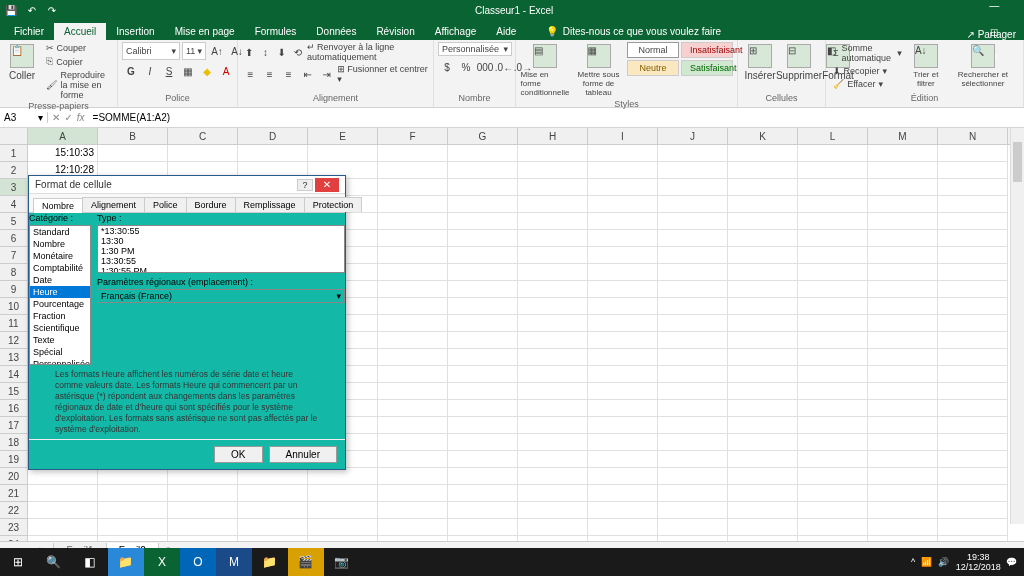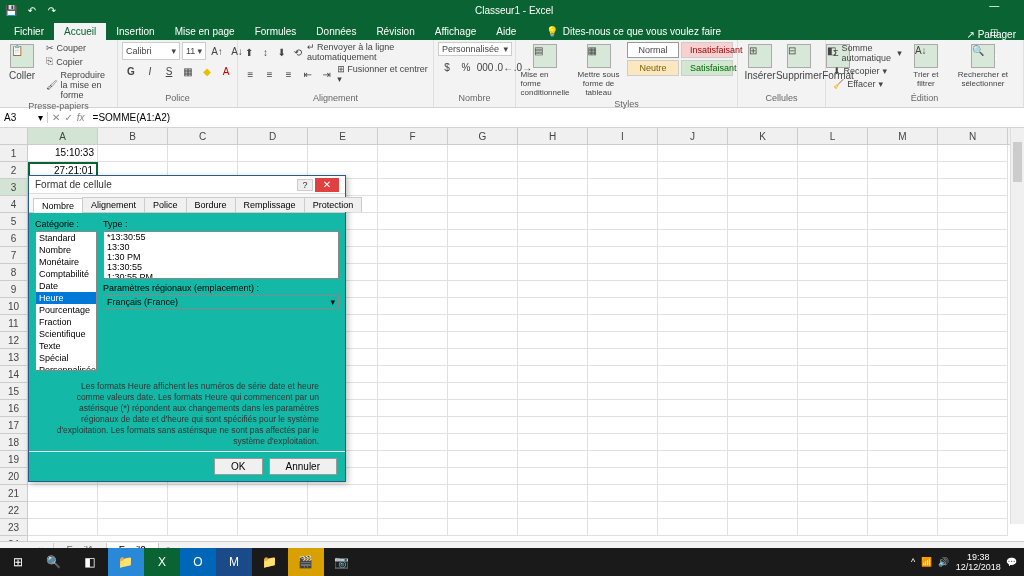--- a/index.html
+++ b/index.html
@@ -61,34 +61,34 @@
 
 
 .dialog { position: absolute; left: 28px; top: 175px; width: 318px; background: #14b8a6; border: 1px solid #2a5a8a; box-shadow: 2px 2px 6px rgba(0,0,0,0.25); font-size: 10px; }
 .dlg-title { background: #fff; height: 18px; display: flex; align-items: center; padding: 0 6px; color: #333; border-bottom: 1px solid #ddd; }
 .dlg-title-text { flex: 1; }
 .dlg-help { width: 16px; text-align: center; background: #eee; border: 1px solid #ccc; font-size: 9px; }
 .dlg-close { width: 24px; background: #e04040; color: #fff; text-align: center; margin-left: 2px; font-size: 10px; line-height: 14px; }
 .dlg-tabs { display: flex; border-bottom: 1px solid #ccc; background: #f8f8f8; padding-top: 3px; padding-left: 4px; gap: 0; }
 .dlg-tab { padding: 2px 8px; border: 1px solid #ccc; border-bottom: none; background: #f0f0f0; font-size: 9px; margin-right: -1px; }
 .dlg-tab.active { background: #fff; position: relative; top: 1px; }
-.dlg-body { padding: 6px; display: flex; gap: 6px; }
+.dlg-body { display: flex; gap: 6px; }
 .cat-col { width: 62px; }
 .cat-label { font-size: 9px; margin-bottom: 2px; }
 .cat-list { border: 1px solid #888; height: 140px; overflow: auto; background: #fff; }
 .cat-item { padding: 1px 3px; font-size: 9px; }
 .cat-item.sel { background: #0078d7; color: #fff; }
 .sample-col { flex: 1; }
 .sample-box { border: 1px solid #ccc; padding: 3px; margin-bottom: 4px; }
 .sample-label { font-size: 9px; }
 .sample-val { font-size: 9px; padding: 2px 0; }
 .type-list { border: 1px solid #888; height: 48px; overflow: auto; background: #fff; }
 .type-item { padding: 0 3px; font-size: 9px; line-height: 10px; }
 .locale-combo { border: 1px solid #888; width: 100%; padding: 1px 3px; font-size: 9px; display: flex; justify-content: space-between; margin-top: 2px; }
-.dlg-desc { padding: 4px 26px; font-size: 8.5px; color: #333; line-height: 11px; text-align: right; }
+.dlg-desc { padding: 4px 26px; font-size: 8.5px; color: #333; line-height: 11px; }
 .dlg-footer { padding: 6px 8px; display: flex; justify-content: flex-end; gap: 6px; border-top: 1px solid #eee; }
 .dlg-btn { border: 1px solid #999; background: #f0f0f0; padding: 2px 16px; font-size: 10px; }
 
 
 .sheet-tabs { height: 18px; background: #f3f3f3; border-top: 1px solid #ccc; display: flex; align-items: center; padding-left: 28px; font-size: 10px; }
 .sheet-nav { display: flex; gap: 2px; padding: 0 4px; color: #888; }
 .sheet-tab { padding: 2px 12px; border: 1px solid #ccc; border-top: none; background: #fff; margin-right: -1px; }
 .sheet-tab.inactive { background: #f0f0f0; color: #666; }
 .sheet-add { padding: 2px 6px; color: #666; }
 
@@ -354,20 +354,36 @@
           <div class="cell"></div>
           <div class="cell"></div>
           <div class="cell"></div>
           <div class="cell"></div>
           <div class="cell"></div>
           <div class="cell"></div>
           <div class="cell"></div>
           <div class="cell"></div>
         </div>
         <div class="cell-row">
+          <div class="cell">12:10:28</div>
+          <div class="cell"></div>
+          <div class="cell"></div>
+          <div class="cell"></div>
+          <div class="cell"></div>
+          <div class="cell"></div>
+          <div class="cell"></div>
+          <div class="cell"></div>
+          <div class="cell"></div>
+          <div class="cell"></div>
+          <div class="cell"></div>
+          <div class="cell"></div>
+          <div class="cell"></div>
+          <div class="cell"></div>
+        </div>
+        <div class="cell-row">
           <div class="cell active">27:21:01</div>
           <div class="cell"></div>
           <div class="cell"></div>
           <div class="cell"></div>
           <div class="cell"></div>
           <div class="cell"></div>
           <div class="cell"></div>
           <div class="cell"></div>
           <div class="cell"></div>
           <div class="cell"></div>

